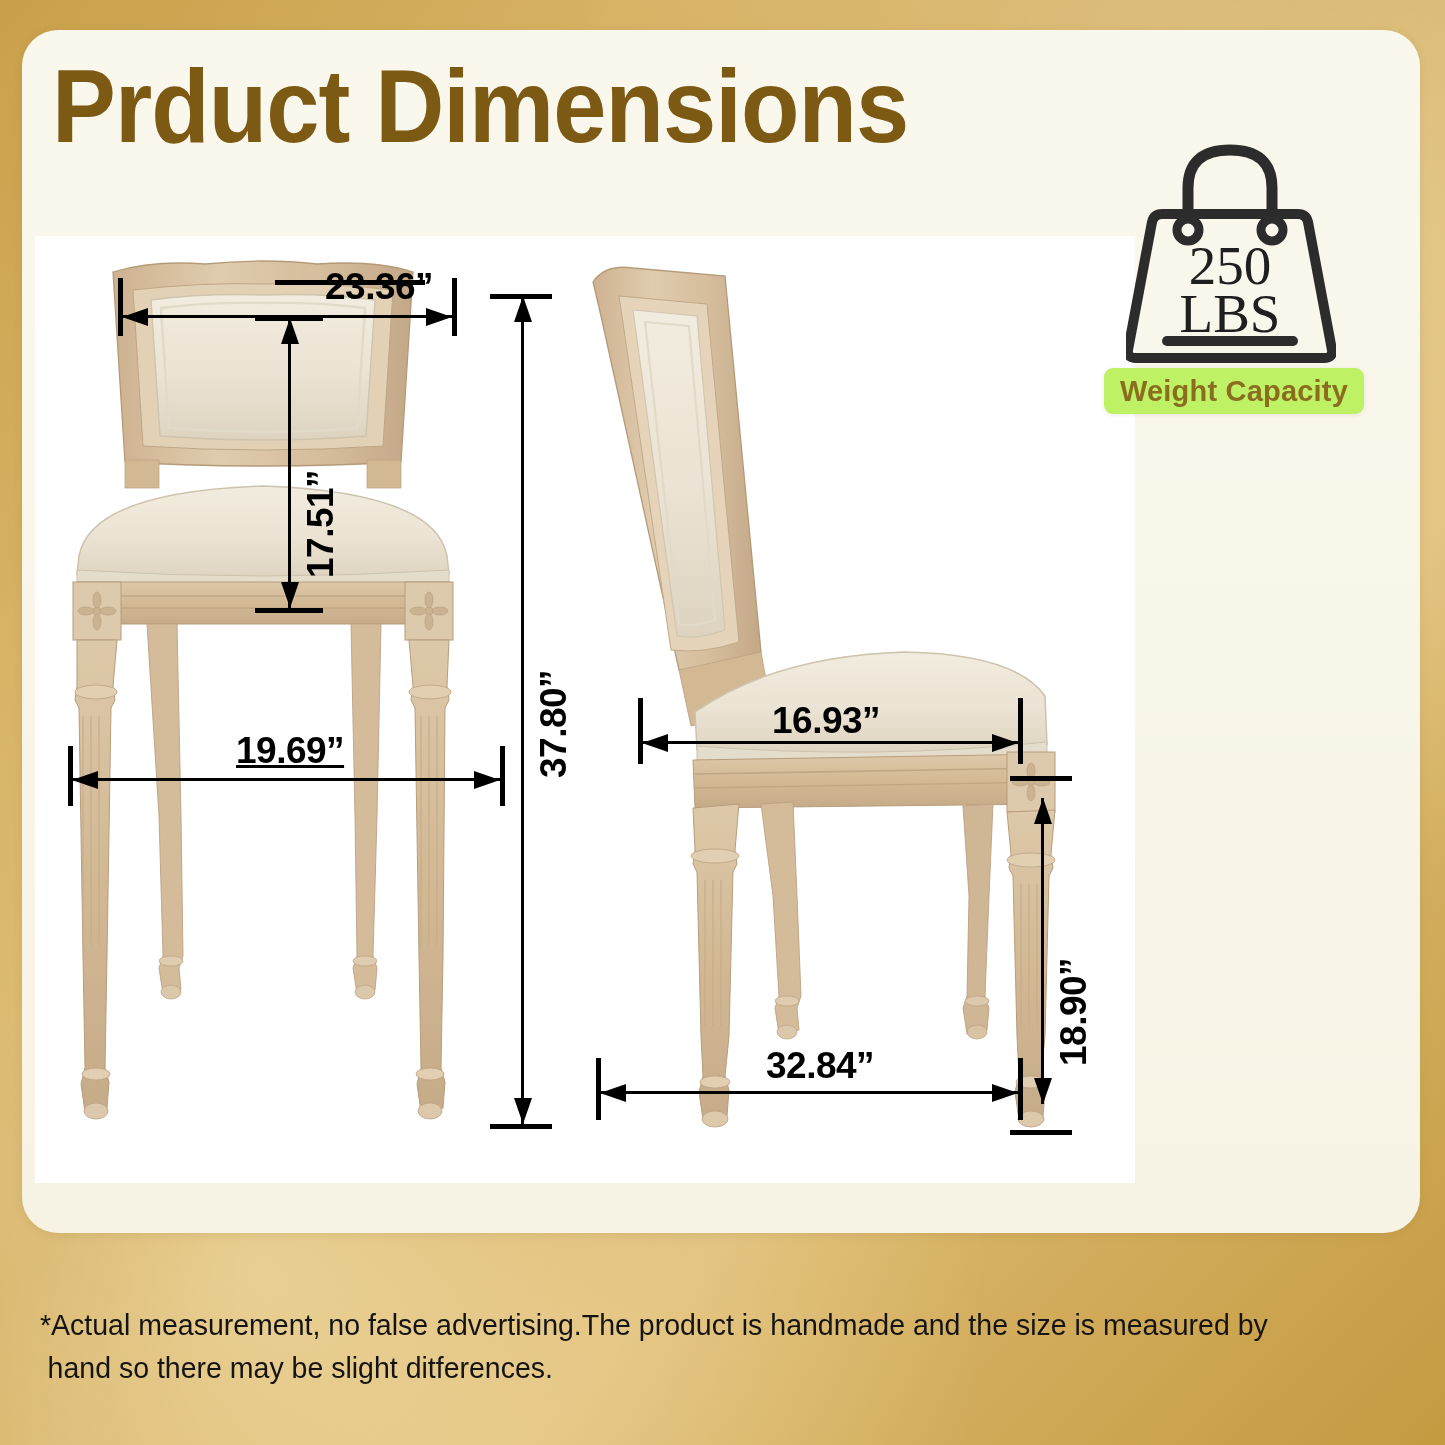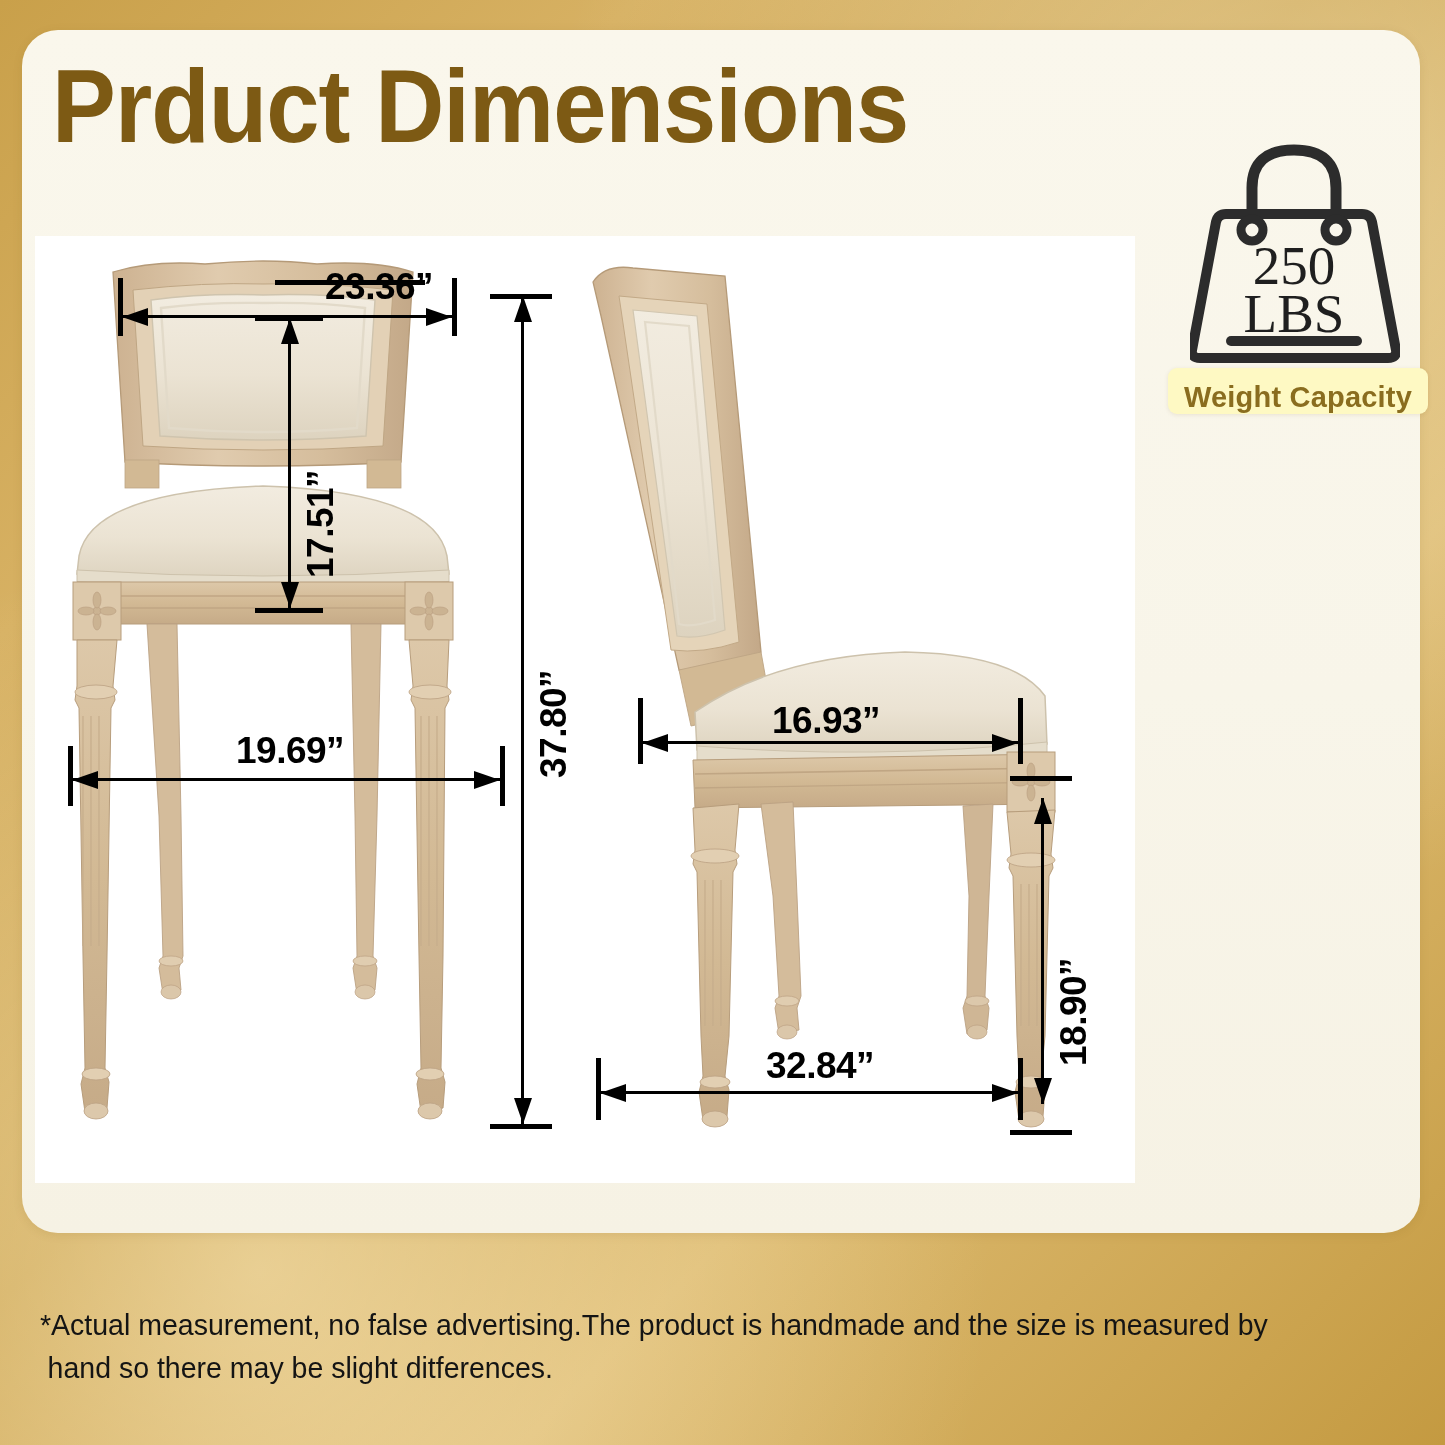--- a/index.html
+++ b/index.html
@@ -30,27 +30,27 @@
     white-space:nowrap;
   }
 
   
   .photo-panel{
     position:absolute;left:35px;top:228px;width:1100px;height:947px;
     background:#ffffff;
   }
 
   
-  .badge{position:absolute;left:1168px;top:128px;width:248px;height:290px;}
+  .badge{position:absolute;left:1104px;top:128px;width:248px;height:290px;}
   .badge svg{position:absolute;left:22px;top:0;}
   .badge-pill{
     position:absolute;left:0;top:232px;width:260px;height:46px;
-    background:#fef9c3;border-radius:9px;
+    background:#bef264;border-radius:9px;
     box-shadow:0 1px 4px rgba(120,90,30,.12);
-    display:flex;align-items:flex-end;justify-content:center;
+    display:flex;align-items:center;justify-content:center;
   }
   .badge-pill span{font-size:29px;font-weight:bold;color:#8a6d1f;letter-spacing:.2px;}
 
   
   .disclaimer{
     position:absolute;left:40px;top:1296px;width:1360px;
     font-size:30px;line-height:1.42;color:#141414;
     transform:scaleX(.95);transform-origin:left top;
   }
   .disclaimer div+div{text-indent:8px;}
@@ -226,21 +226,21 @@
     <div class="tick h" style="left:255px;top:600px;width:68px;"></div>
     <div class="dim-label vert" style="left:300px;top:570px;">17.51”</div>
   </div>
 
   <div>
     <div class="tick v" style="left:68px;top:738px;height:60px;"></div>
     <div class="tick v" style="left:500px;top:738px;height:60px;"></div>
     <div class="axis h" style="left:72px;top:770px;width:428px;"></div>
     <div class="arw l" style="left:72px;top:763px;"></div>
     <div class="arw r" style="left:474px;top:763px;"></div>
-    <div class="dim-label" style="left:236px;top:722px;">19.69”</div>
+    <div class="dim-label" style="left:236px;top:722px;text-decoration:underline;">19.69”</div>
   </div>
 
   <div>
     <div class="axis v" style="left:521px;top:288px;height:828px;"></div>
     <div class="arw u" style="left:514px;top:288px;"></div>
     <div class="arw d" style="left:514px;top:1090px;"></div>
     <div class="tick h" style="left:490px;top:286px;width:62px;"></div>
     <div class="tick h" style="left:490px;top:1116px;width:62px;"></div>
     <div class="dim-label vert" style="left:533px;top:770px;">37.80”</div>
   </div>

